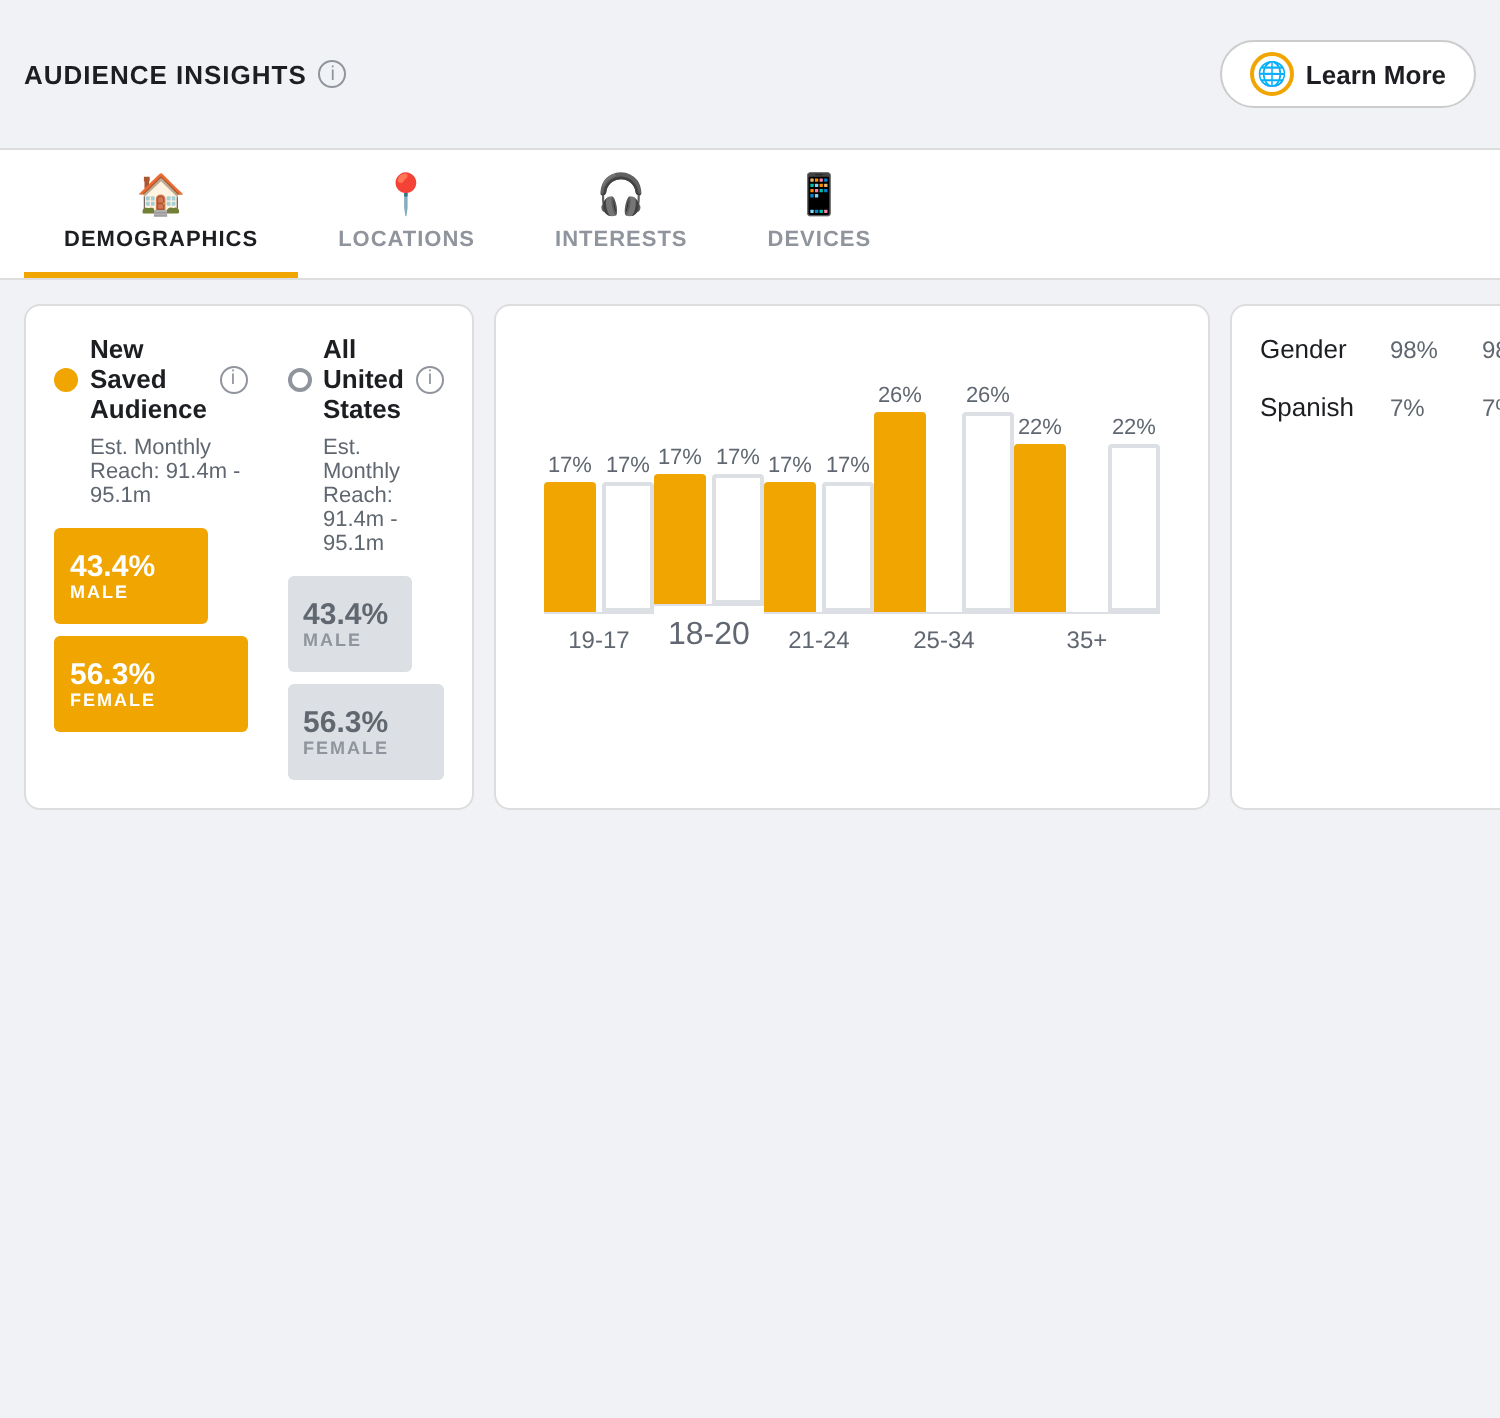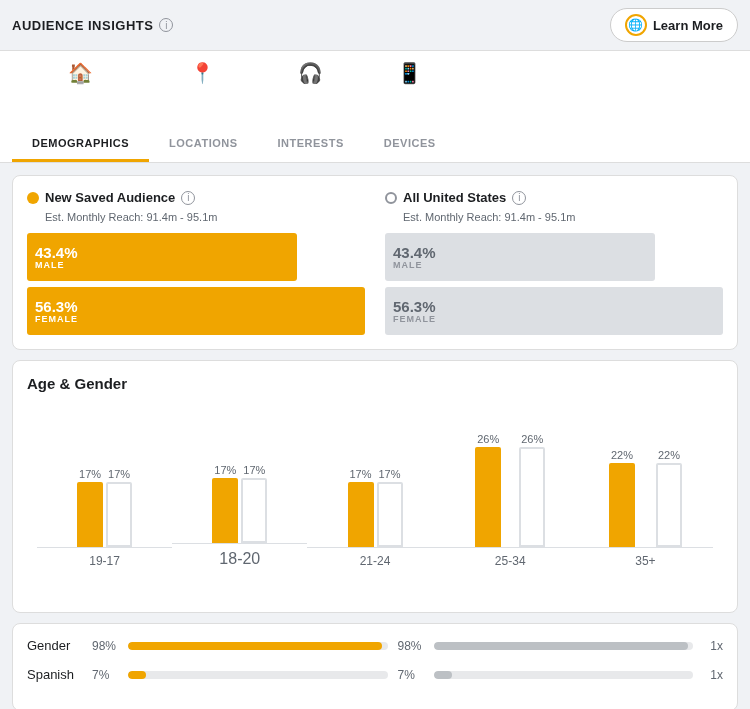--- a/index.html
+++ b/index.html
@@ -15,21 +15,21 @@
       width: 750px;
       background: #f0f2f5;
       padding: 0;
     }
 
     
     .header {
       display: flex;
       align-items: center;
       justify-content: space-between;
-      padding: 8px 12px;
+      padding: 20px 12px;
       background: #f0f2f5;
       border-bottom: 1px solid #ddd;
     }
     .header-left {
       display: flex;
       align-items: center;
       gap: 6px;
     }
     .header-title {
       font-size: 13px;
@@ -93,38 +93,37 @@
       min-width: 80px;
     }
     .tab.active {
       border-bottom: 3px solid #f0a500;
     }
     .tab-label {
       font-size: 11px;
       font-weight: 700;
       color: #90949c;
       letter-spacing: 0.5px;
-      margin-top: 48px;
     }
     .tab.active .tab-label {
       color: #1c1e21;
     }
     .tab-icon {
       font-size: 20px;
       color: #bcc0c4;
     }
     .tab.active .tab-icon {
       color: #f0a500;
     }
 
     
     .main {
       padding: 12px;
       display: flex;
-      flex-direction: column;
+      flex-direction: row;
       gap: 10px;
     }
 
     
     .audience-card {
       background: white;
       border-radius: 8px;
       border: 1px solid #ddd;
       padding: 14px;
     }
@@ -402,21 +401,20 @@
                   <span class="bar-gen-grey">FEMALE</span>
                 </div>
               </div>
             </div>
           </div>
         </div>
       </div>
     </div>
 
     <div class="chart-card">
-      <div class="chart-title">Age &amp; Gender</div>
       <div style="position:relative; height:190px;">
         <div style="display:flex; align-items:flex-end; height:160px; padding:0 10px; gap:0;">
 
           <div style="flex:1; display:flex; flex-direction:column; align-items:center; justify-content:flex-end; height:100%;">
             <div style="display:flex; align-items:flex-end; gap:3px; justify-content:center;">
               <div style="display:flex;flex-direction:column;align-items:center;gap:2px;">
                 <span style="font-size:11px;color:#606770;">17%</span>
                 <div style="width:26px;height:65px;background:#f0a500;border-radius:2px 2px 0 0;"></div>
               </div>
               <div style="display:flex;flex-direction:column;align-items:center;gap:2px;">

